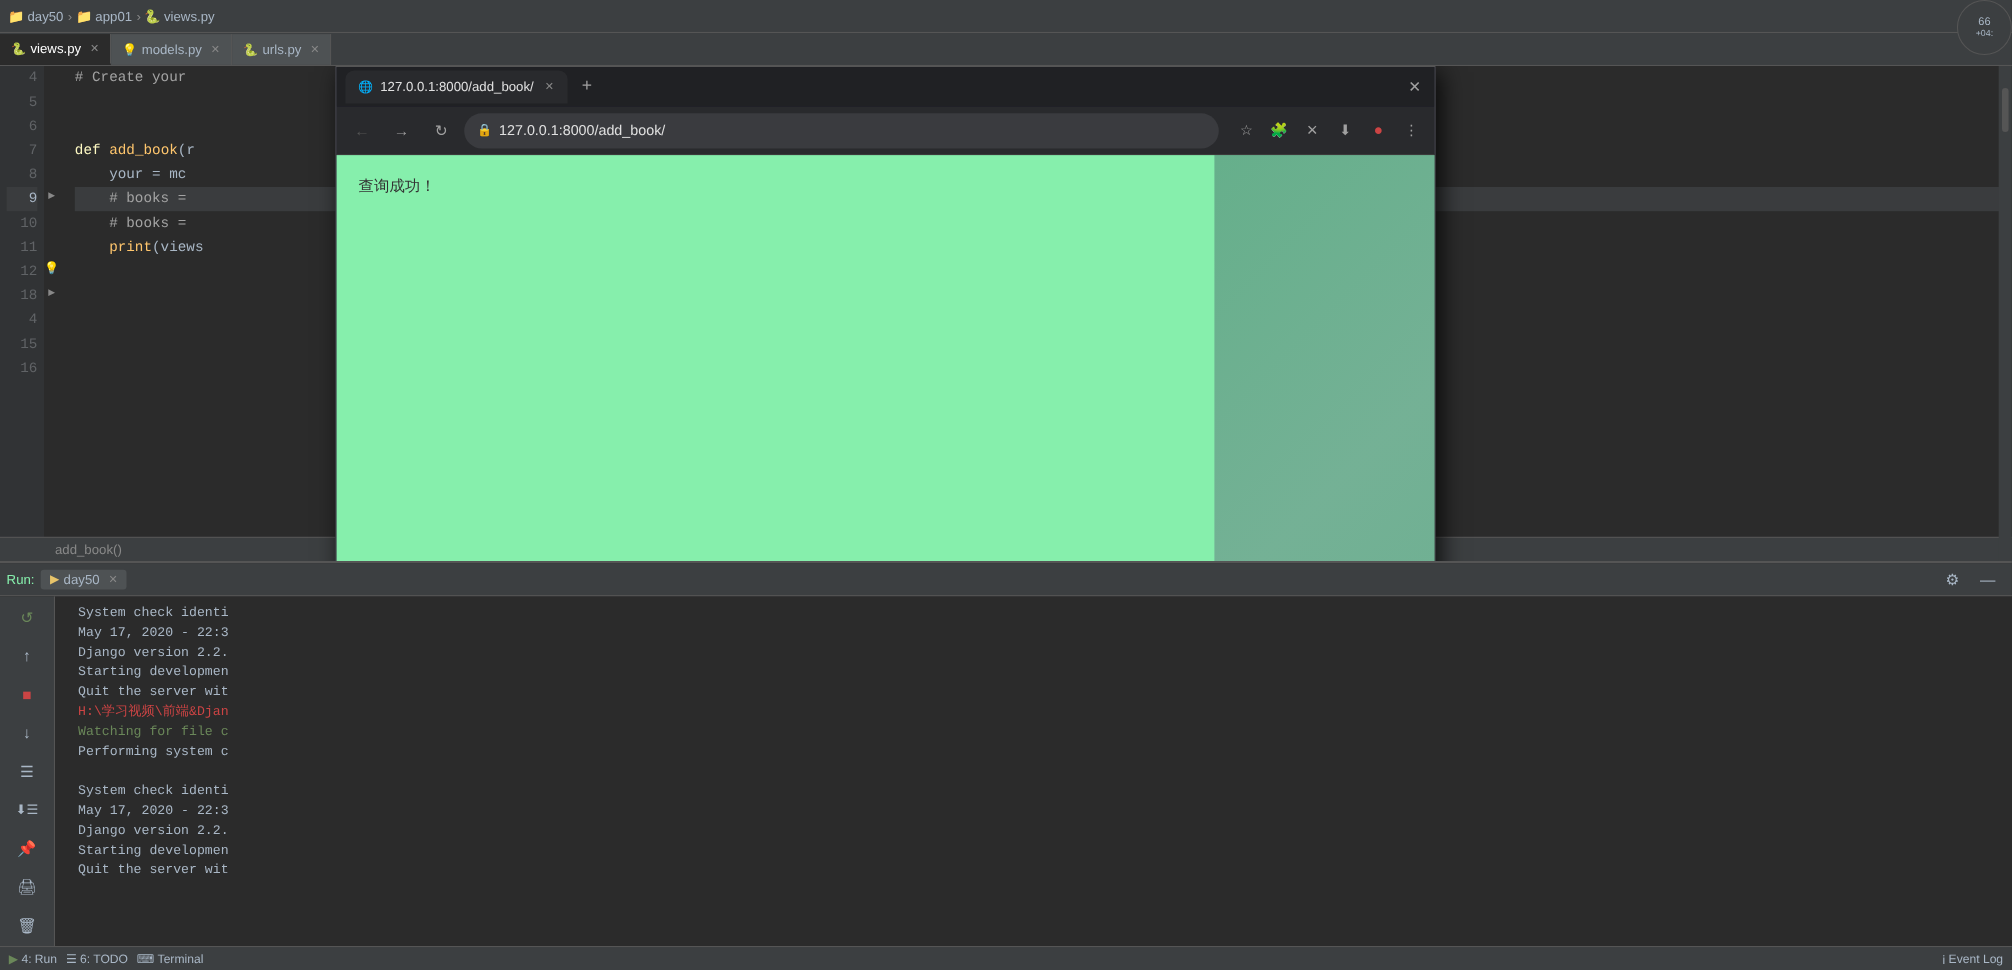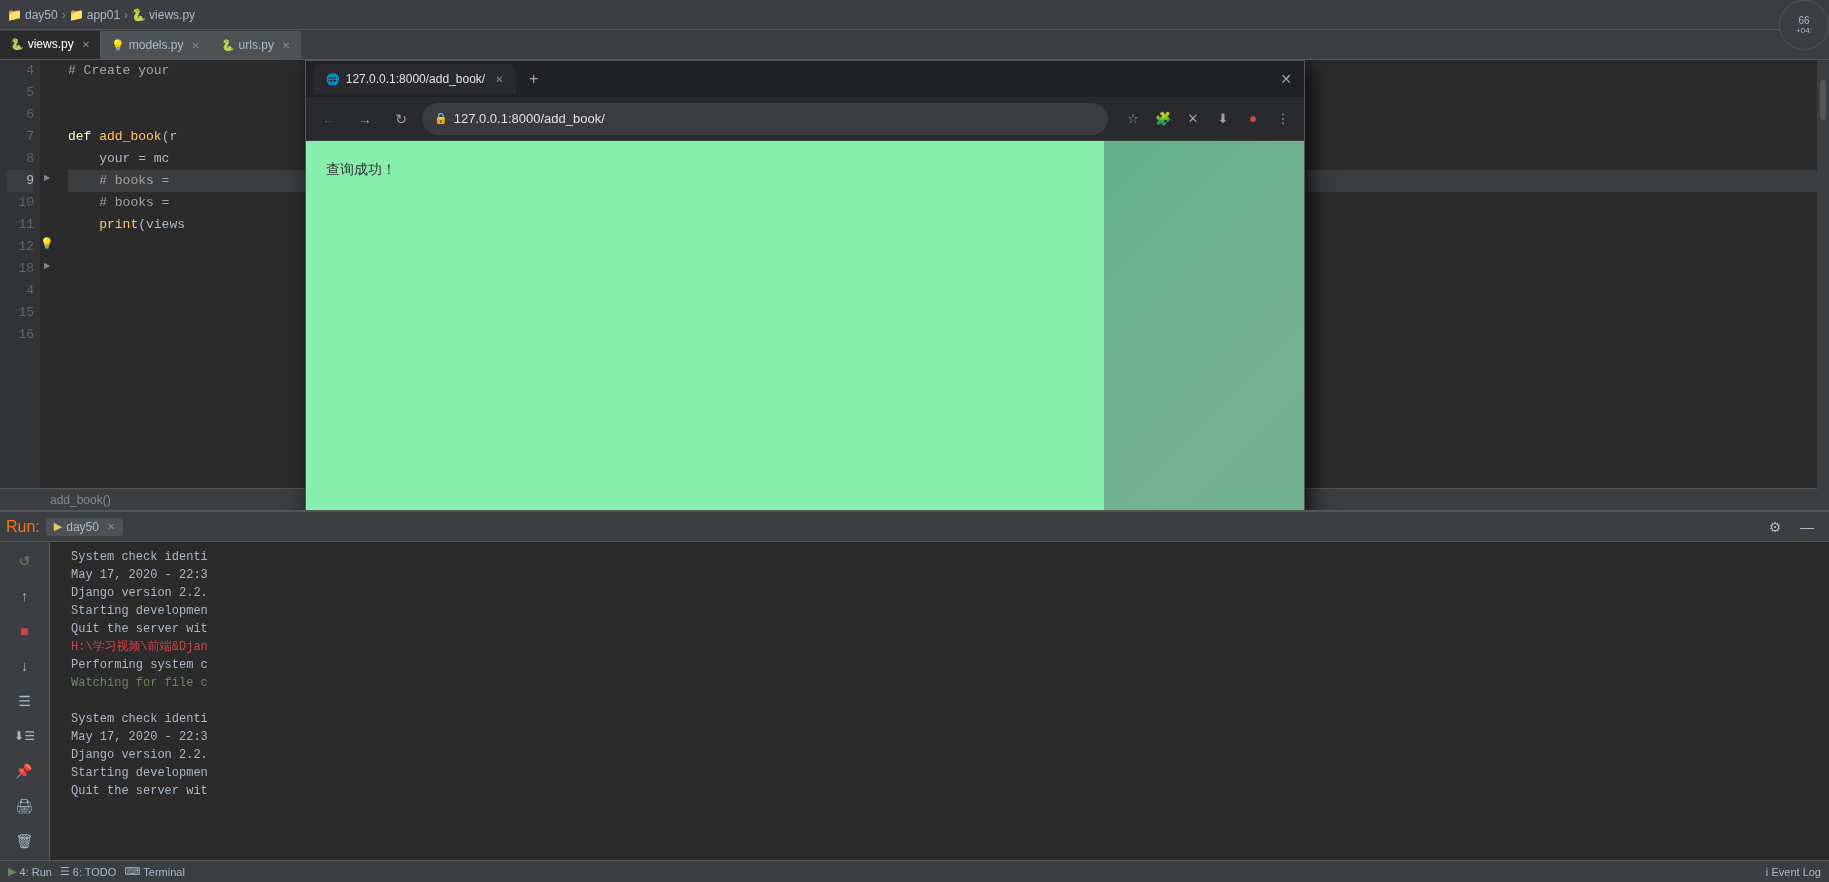--- a/index.html
+++ b/index.html
@@ -42,21 +42,21 @@
     .code-line { height: 22px; white-space: pre; }
     .code-line.highlighted { background: #3a3c3e; }
     .kw { color: #fef9c3; }
     .fn { color: #ffc66d; }
     .cm { color: #a3a3a3; }
     .var { color: #a9b7c6; }
 
     
     .bottom-panel { height: 350px; background: #2b2b2b; border-top: 2px solid #555; display: flex; flex-direction: column; }
     .bottom-tabs { height: 30px; background: #3c3f41; display: flex; align-items: center; border-bottom: 1px solid #555; }
-    .run-label { font-size: 16px; color: #f97316; padding: 0 6px; display: flex; align-items: flex-start; gap: 4px; }
+    .run-label { font-size: 12px; color: #86efac; padding: 0 6px; display: flex; align-items: flex-start; gap: 4px; }
     .run-session { display: flex; align-items: center; gap: 4px; background: #4e5254; padding: 2px 8px; border-radius: 3px; font-size: 12px; }
     .run-session-close { color: #888; cursor: pointer; font-size: 10px; margin-left: 4px; }
     .bottom-toolbar { width: 50px; background: #3c3f41; display: flex; flex-direction: column; align-items: center; padding: 6px 0; gap: 8px; border-right: 1px solid #555; }
     .tool-btn { width: 28px; height: 28px; display: flex; align-items: center; justify-content: center; cursor: pointer; color: #a9b7c6; border-radius: 3px; font-size: 14px; }
     .tool-btn.red { color: #cc4444; }
     .tool-btn.green { color: #6a8759; }
     .console-output { flex: 1; font-family: 'Courier New', monospace; font-size: 12px; line-height: 18px; padding: 6px 10px; overflow: hidden; color: #a9b7c6; display: flex; gap: 0; }
     .console-text { flex: 1; overflow: hidden; }
     .console-line { height: 18px; white-space: nowrap; overflow: hidden; margin-left: 11px; }
     .console-line.red-text { color: #cc4444; }
@@ -271,22 +271,22 @@
       </div>
 
       <div class="console-output">
         <div class="console-text">
           <div class="console-line">System check identi</div>
           <div class="console-line">May 17, 2020 - 22:3</div>
           <div class="console-line">Django version 2.2.</div>
           <div class="console-line">Starting developmen</div>
           <div class="console-line">Quit the server wit</div>
           <div class="console-line red-text">H:\学习视频\前端&amp;Djan</div>
+          <div class="console-line cyan-text">Watching for file c</div>
           <div class="console-line">Performing system c</div>
-          <div class="console-line cyan-text">Watching for file c</div>
           <div class="console-line">&nbsp;</div>
           <div class="console-line">System check identi</div>
           <div class="console-line">May 17, 2020 - 22:3</div>
           <div class="console-line">Django version 2.2.</div>
           <div class="console-line">Starting developmen</div>
           <div class="console-line">Quit the server wit</div>
         </div>
       </div>
     </div>
   </div>

